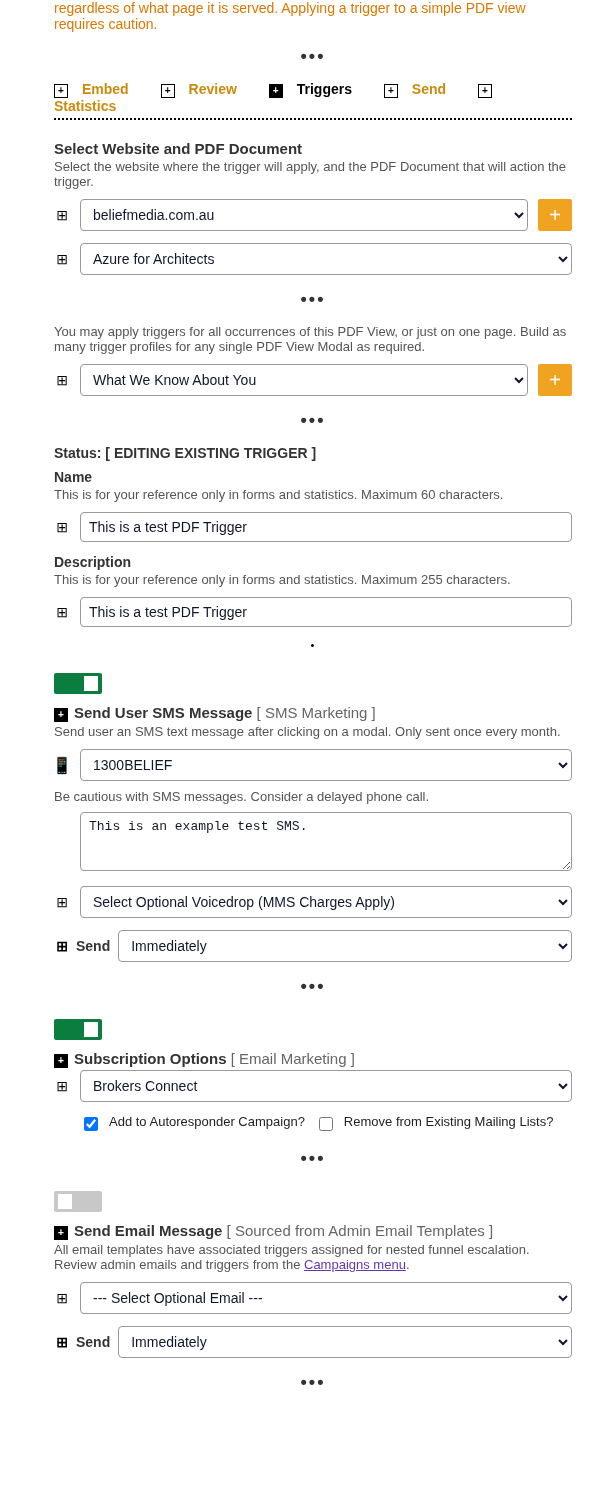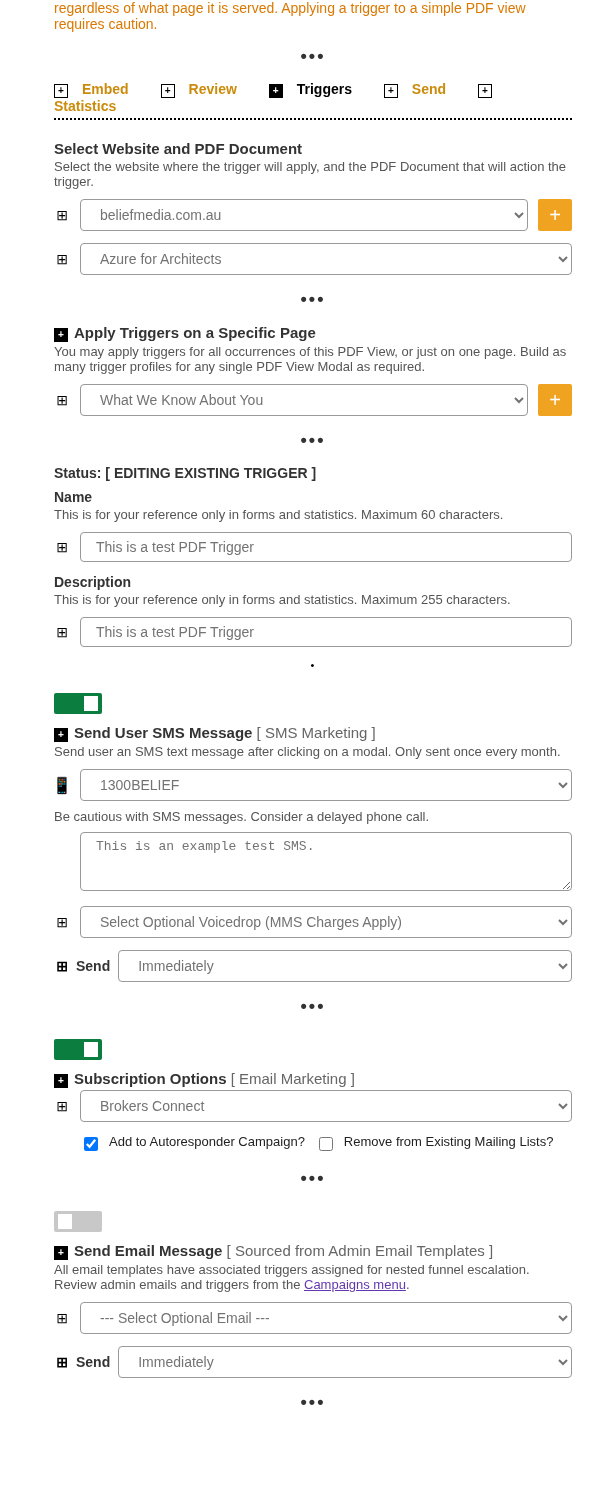--- a/index.html
+++ b/index.html
@@ -49,24 +49,24 @@
   .leftlabel {
     flex:0 0 auto; margin-right:8px; font-weight:700; font-size:14px;
     display:flex; align-items:center;
   }
   .leftlabel .lefticon{ margin-right:6px; }
 
   select, input[type=text], textarea {
     flex:1 1 auto;
     border:1px solid var(--border);
     border-radius:4px;
-    padding:6px 15px;
+    padding:6px 8px;
     font-size:14px;
     font-family:inherit;
-    color:#737373;
+    color:#0f172a;
     background:#fff;
   }
   input[type=text].display, select.display { font-family:inherit; }
   textarea { font-family: "Courier New", monospace; font-size:13px; height:59px; resize:both; margin-left:26px; width:calc(100% - 26px); }
   .addbtn {
     flex:0 0 34px; height:32px; margin-left:10px;
     background: var(--orange); color:#fff; font-size:20px; font-weight:300;
     display:flex; align-items:center; justify-content:center;
     border-radius:2px; cursor:pointer;
   }
@@ -139,23 +139,20 @@
   <div class="field-row">
     <span class="lefticon expand-icon"></span>
     <select>
       <option>Azure for Architects</option>
     </select>
   </div>
 
   <div class="dots">•••</div>
 
   
-  <div class="section-title">
-    <span class="plus-filled">+</span><span>Apply Triggers on a Specific Page</span>
-  </div>
   <div class="desc">You may apply triggers for all occurrences of this PDF View, or just on one page. Build as many trigger profiles for any single PDF View Modal as required.</div>
 
   <div class="field-row">
     <span class="lefticon expand-icon"></span>
     <select>
       <option>What We Know About You</option>
     </select>
     <div class="addbtn">+</div>
   </div>
 

